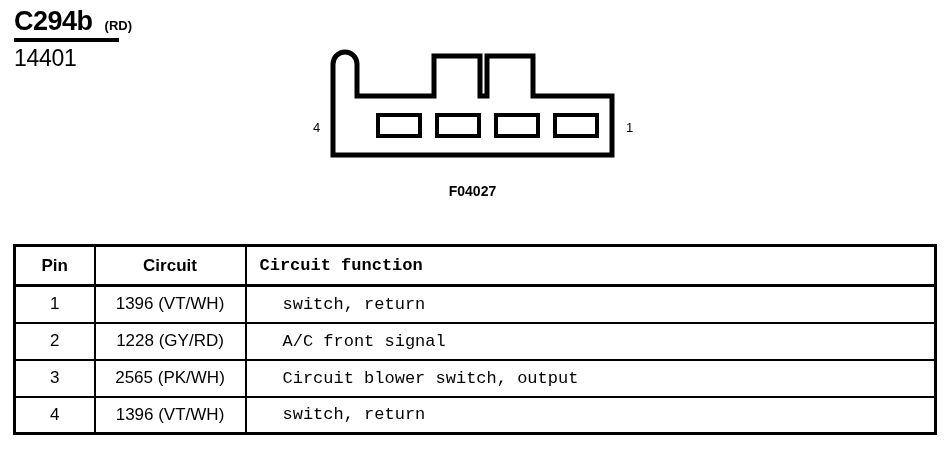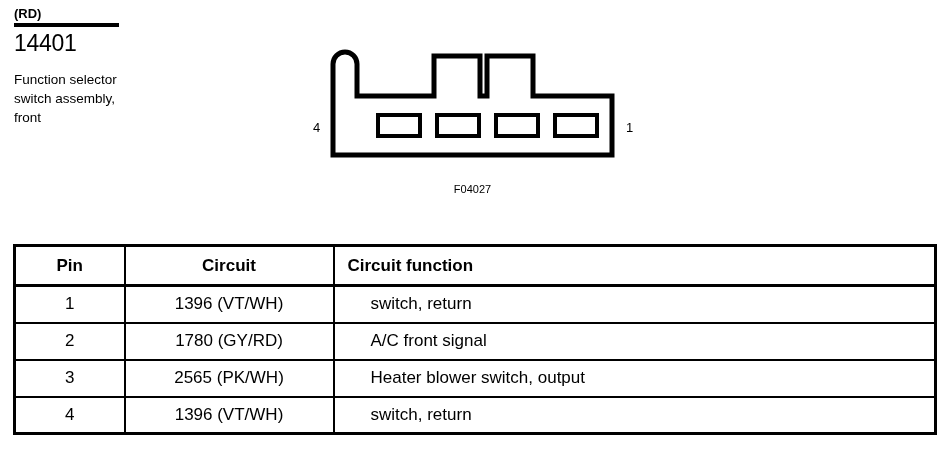--- a/index.html
+++ b/index.html
@@ -78,21 +78,22 @@
     line-height: 15px;
   }
   #pin-number-left  { left: 13px;  top: 80px; }
   #pin-number-right { left: 326px; top: 80px; }
   #figure-code {
     position: absolute;
     left: 0;
     top: 143px;
     width: 345px;
     text-align: center;
-    font-size: 11px;
+    font-size: 14px;
+    font-weight: bold;
   }
 
   
   #pin-table {
     position: absolute;
     left: 13px;
     top: 244px;
     width: 924px;
     border-collapse: collapse;
     table-layout: fixed;
@@ -105,40 +106,36 @@
     font-size: 17px;
     font-weight: normal;
     box-sizing: border-box;
   }
   #pin-table thead th {
     font-weight: bold;
     text-align: center;
     border-bottom-width: 3px;
     height: 40px;
   }
-  #pin-table .col-pin      { width: 110px;  text-align: center; }
-  #pin-table .col-circuit  { width: 209px; text-align: center; }
-  #pin-table .col-function { text-align: left; padding-left: 13px; }
+  #pin-table .col-pin      { width: 80px;  text-align: center; }
+  #pin-table .col-circuit  { width: 151px; text-align: center; }
+  #pin-table .col-function { text-align: left; padding-left: 13px; font-family: Liberation Mono, monospace; }
   #pin-table tbody td.col-function { font-size: 17px; padding-left: 36px; }
   #pin-table { border: 3px solid #000; }
 </style>
 </head>
 <body>
 
 <div id="header-block">
   <div id="connector-id-row">
+    <span id="connector-id">C294b</span>
     <span id="connector-color">(RD)</span>
   </div>
   <div id="id-rule"></div>
   <div id="part-number">14401</div>
-  <div id="description">
-    <div>Function selector</div>
-    <div>switch assembly,</div>
-    <div>front</div>
-  </div>
 </div>
 
 <div id="connector-figure">
 
   <svg id="connector-svg" width="345" height="140" viewBox="0 0 345 140">
 
     <path d="M 33 115
              L 33 24
              A 12 12 0 0 1 57 24
              L 57 56
@@ -178,27 +175,27 @@
     </tr>
   </thead>
   <tbody>
     <tr>
       <td class="col-pin">1</td>
       <td class="col-circuit">1396 (VT/WH)</td>
       <td class="col-function">switch, return</td>
     </tr>
     <tr>
       <td class="col-pin">2</td>
-      <td class="col-circuit">1780 (GY/RD)</td>
+      <td class="col-circuit">1228 (GY/RD)</td>
       <td class="col-function">A/C front signal</td>
     </tr>
     <tr>
       <td class="col-pin">3</td>
       <td class="col-circuit">2565 (PK/WH)</td>
-      <td class="col-function">Heater blower switch, output</td>
+      <td class="col-function">Circuit blower switch, output</td>
     </tr>
     <tr>
       <td class="col-pin">4</td>
       <td class="col-circuit">1396 (VT/WH)</td>
       <td class="col-function">switch, return</td>
     </tr>
   </tbody>
 </table>
 
 </body></html>

